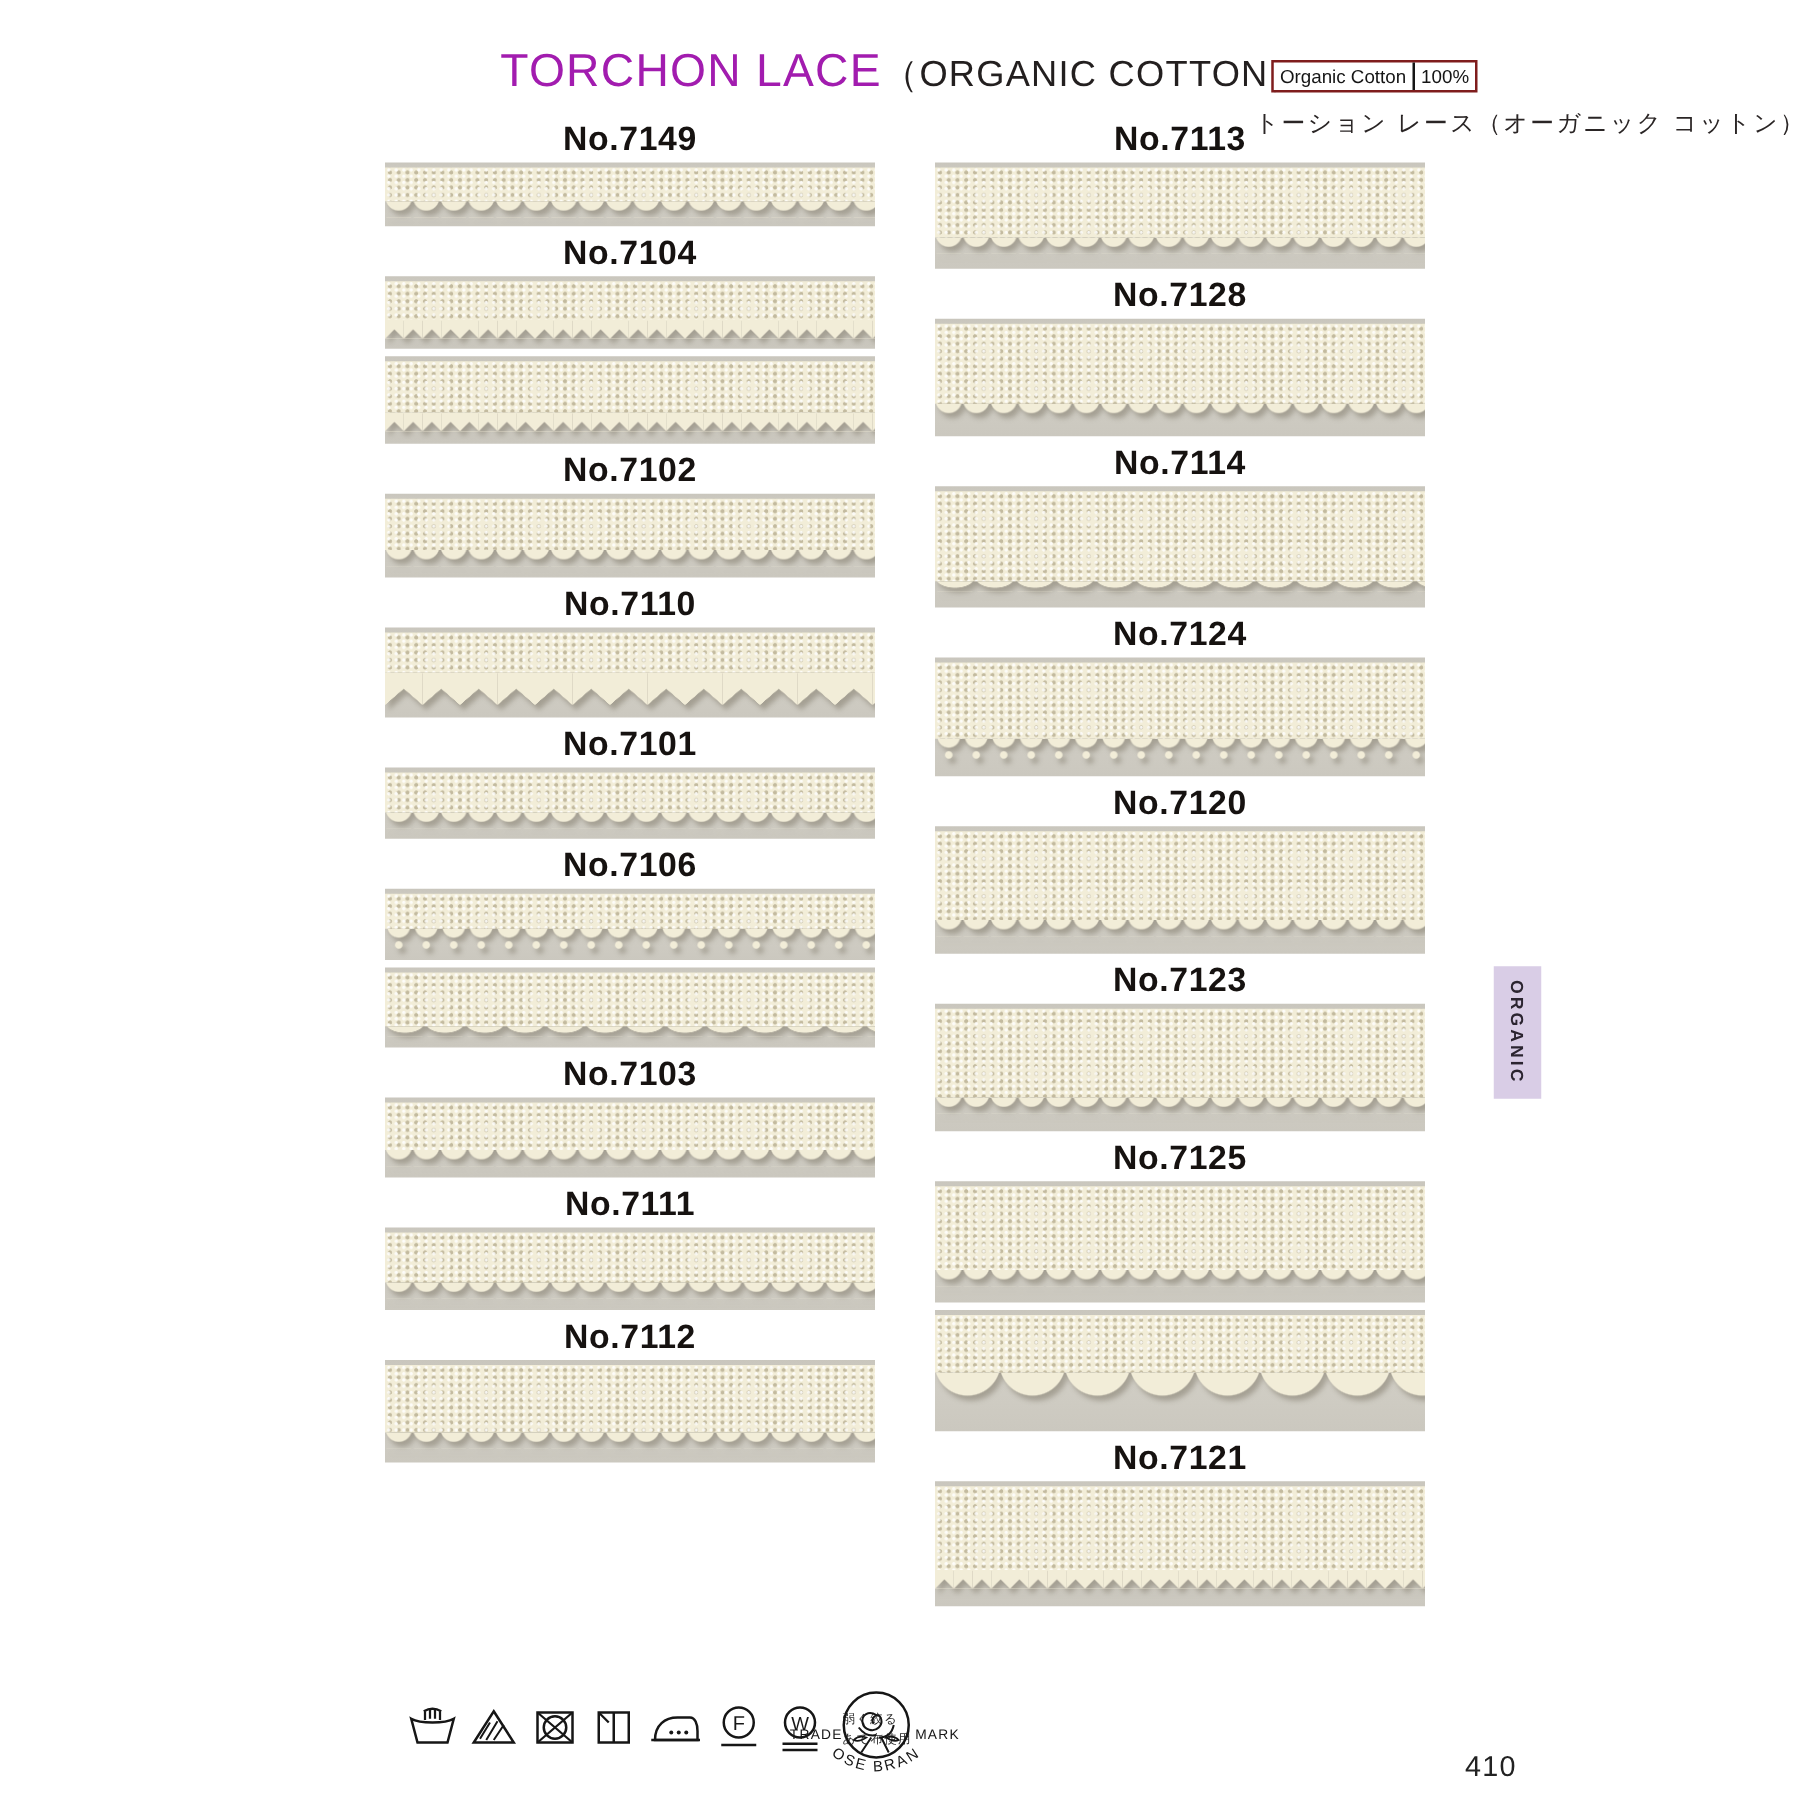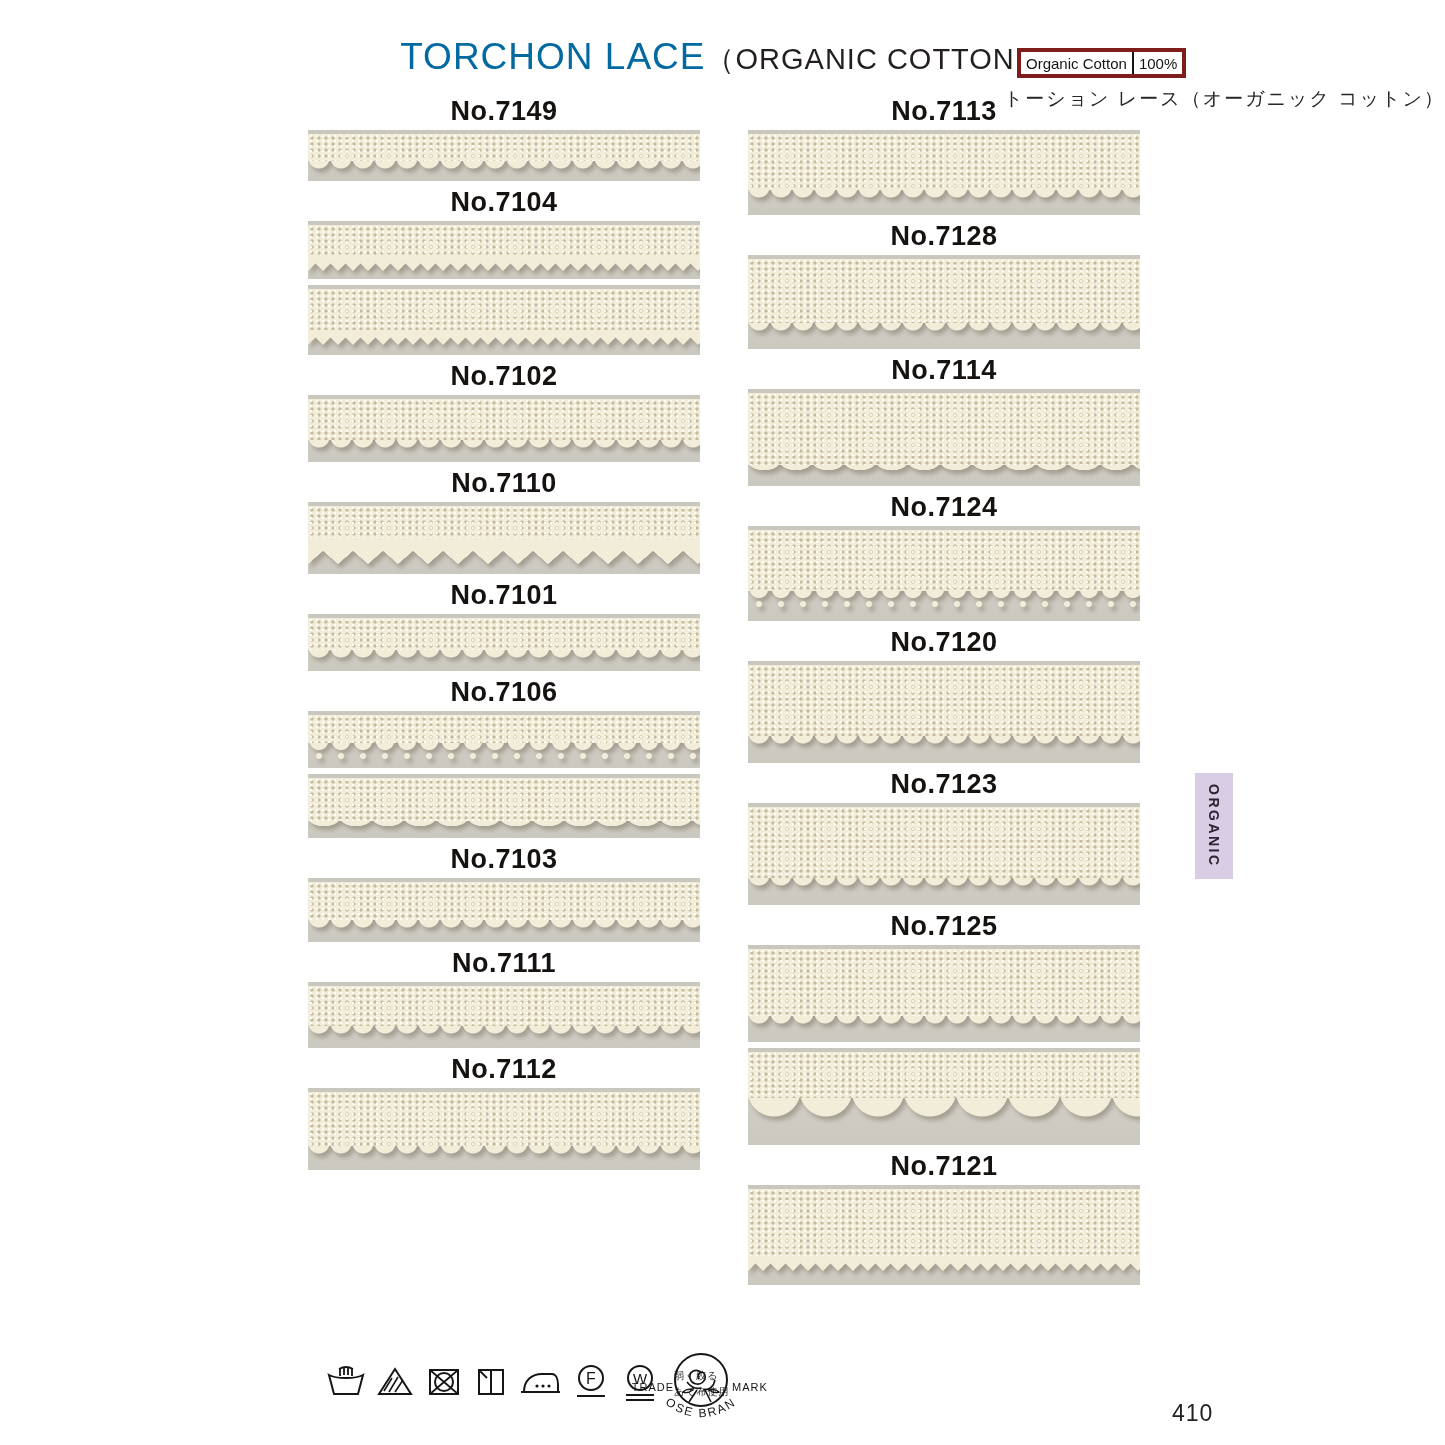--- a/index.html
+++ b/index.html
@@ -4,26 +4,26 @@
 <style>
   html,body{margin:0;padding:0;background:#ffffff;}
   #page{
     position:relative;width:1445px;height:1445px;background:#ffffff;overflow:hidden;
     font-family:"Liberation Sans","DejaVu Sans",sans-serif;color:#1b1b1b;
     --lace:#f2edd8;
   }
   
   .header{position:absolute;top:36px;left:0;width:100%;text-align:center;}
   .title-line{white-space:nowrap;}
-  .title-main{font-size:37px;letter-spacing:1px;font-weight:500;color:#0369a1;}
+  .title-main{font-size:37px;letter-spacing:1px;font-weight:500;color:#a21caf;}
   .title-paren{font-size:29px;letter-spacing:1px;font-weight:500;color:#231f1f;}
   .subtitle{margin-top:6px;font-size:19px;letter-spacing:2px;color:#2a2525;text-align:right;}
   .badge{
     position:absolute;left:1017px;top:48px;display:flex;align-items:stretch;
-    border:4px solid #7f1d1d;background:#fff;font-size:15px;line-height:1;color:#151515;
+    border:2px solid #7f1d1d;background:#fff;font-size:15px;line-height:1;color:#151515;
   }
   .badge .cell{padding:4px 5px 3px 5px;white-space:nowrap;}
   .badge .cell+.cell{border-left:2px solid #151515;}
   
   .col{position:absolute;top:96px;width:392px;text-align:center;}
   #col-left{left:308px;}
   #col-right{left:748px;}
   .sample{margin-bottom:6px;}
   .no{font-size:27px;font-weight:bold;line-height:1.15;margin:0 0 3px 0;color:#161210;letter-spacing:0.5px;}
   .photo{

